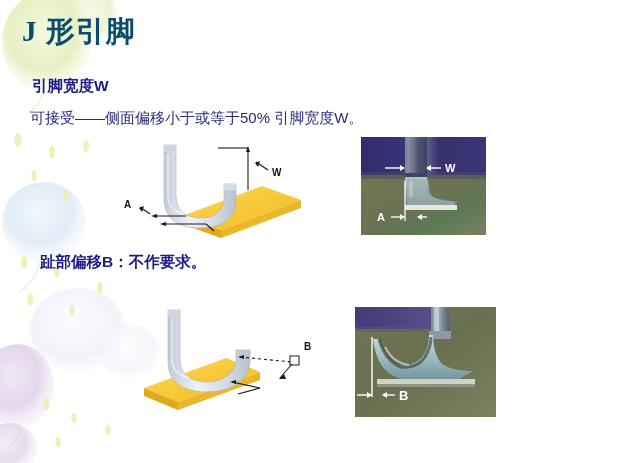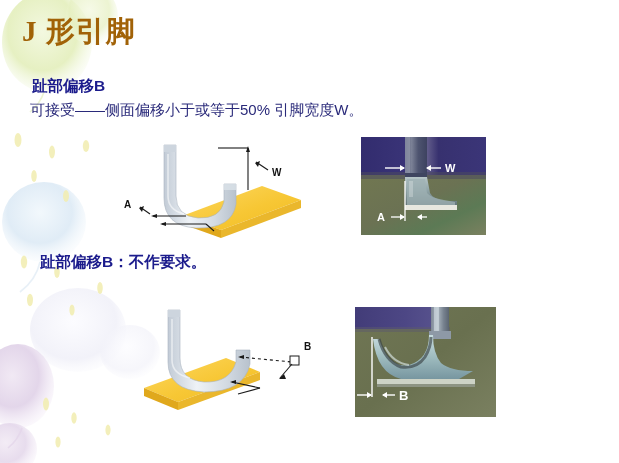--- a/index.html
+++ b/index.html
@@ -26,21 +26,21 @@
     pointer-events: none;
   }
 
   
   #title {
     position: absolute;
     left: 22px;
     top: 12px;
     font-size: 29px;
     font-weight: bold;
-    color: #a16207;
+    color: #0c4a6e;
     letter-spacing: 1px;
     white-space: nowrap;
     font-family: "Liberation Serif", "DejaVu Serif", serif;
   }
 
   
   .head-line {
     position: absolute;
     font-size: 15.5px;
     font-weight: bold;
@@ -50,21 +50,21 @@
   }
   .body-line {
     position: absolute;
     font-size: 15px;
     font-weight: normal;
     color: #2a2a7a;
     white-space: nowrap;
     font-family: "Liberation Sans", "DejaVu Sans", sans-serif;
   }
   #heading-a { left: 32px; top: 76px; }
-  #text-a    { left: 30px; top: 101px; }
+  #text-a    { left: 30px; top: 109px; }
   #heading-b { left: 40px; top: 252px; }
 
   
   .figure {
     position: absolute;
   }
   #diagram-1 { left: 110px; top: 134px; width: 196px; height: 112px; }
   #diagram-2 { left: 108px; top: 300px; width: 208px; height: 116px; }
   #photo-1   { left: 361px; top: 137px; width: 125px; height: 98px; }
   #photo-2   { left: 355px; top: 307px; width: 141px; height: 110px; }
@@ -135,21 +135,21 @@
       <ellipse cx="100" cy="288" rx="2.8" ry="6"></ellipse>
       <ellipse cx="46" cy="404" rx="3" ry="6.4"></ellipse>
       <ellipse cx="74" cy="418" rx="2.7" ry="5.8"></ellipse>
       <ellipse cx="58" cy="442" rx="2.6" ry="5.6"></ellipse>
       <ellipse cx="108" cy="430" rx="2.6" ry="5.4"></ellipse>
     </g>
   </svg>
 
   <div id="title">J 形引脚</div>
 
-  <div class="head-line" id="heading-a">趾部偏移B</div>
+  <div class="head-line" id="heading-a">引脚宽度W</div>
   <div class="body-line" id="text-a">可接受——侧面偏移小于或等于50% 引脚宽度W。</div>
 
   <div class="head-line" id="heading-b">趾部偏移B：不作要求。</div>
 
   <div class="figure" id="diagram-1">
     <svg viewBox="0 0 196 112" width="196" height="112">
       <defs>
         <linearGradient id="padTop1" x1="0" y1="0" x2="1" y2="1">
           <stop offset="0%" stop-color="#fdd862"></stop>
           <stop offset="55%" stop-color="#f7c735"></stop>

